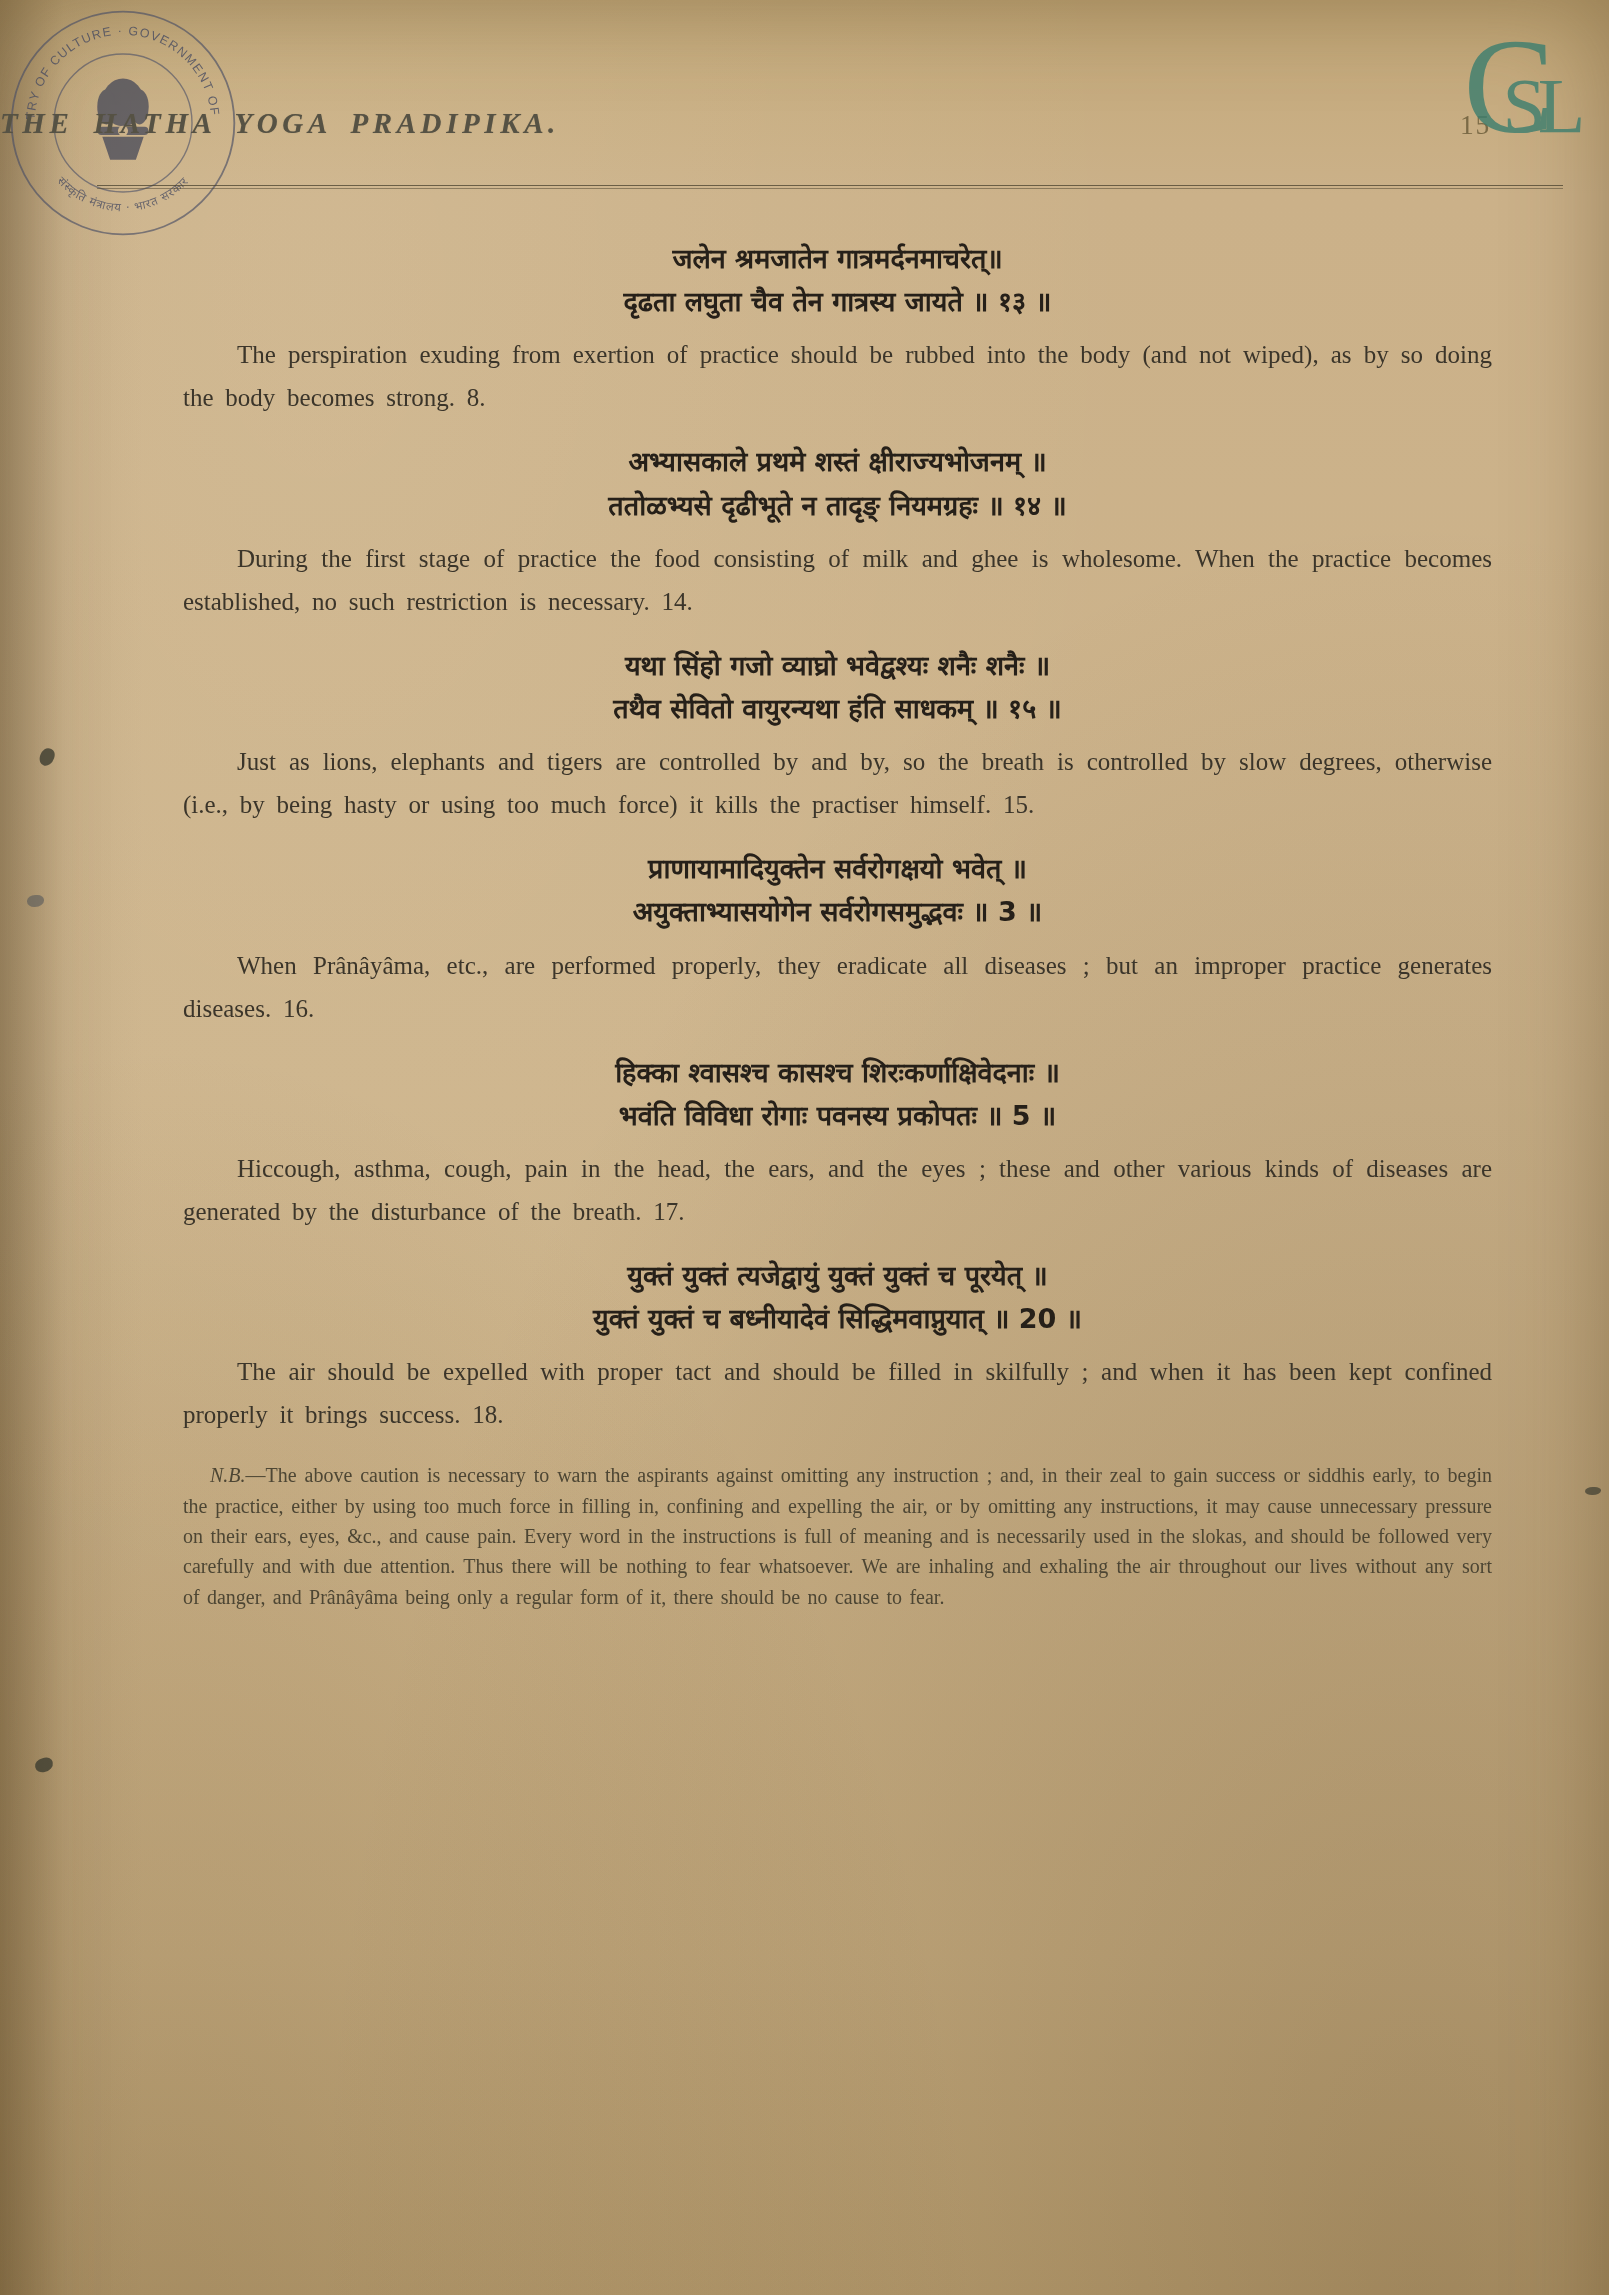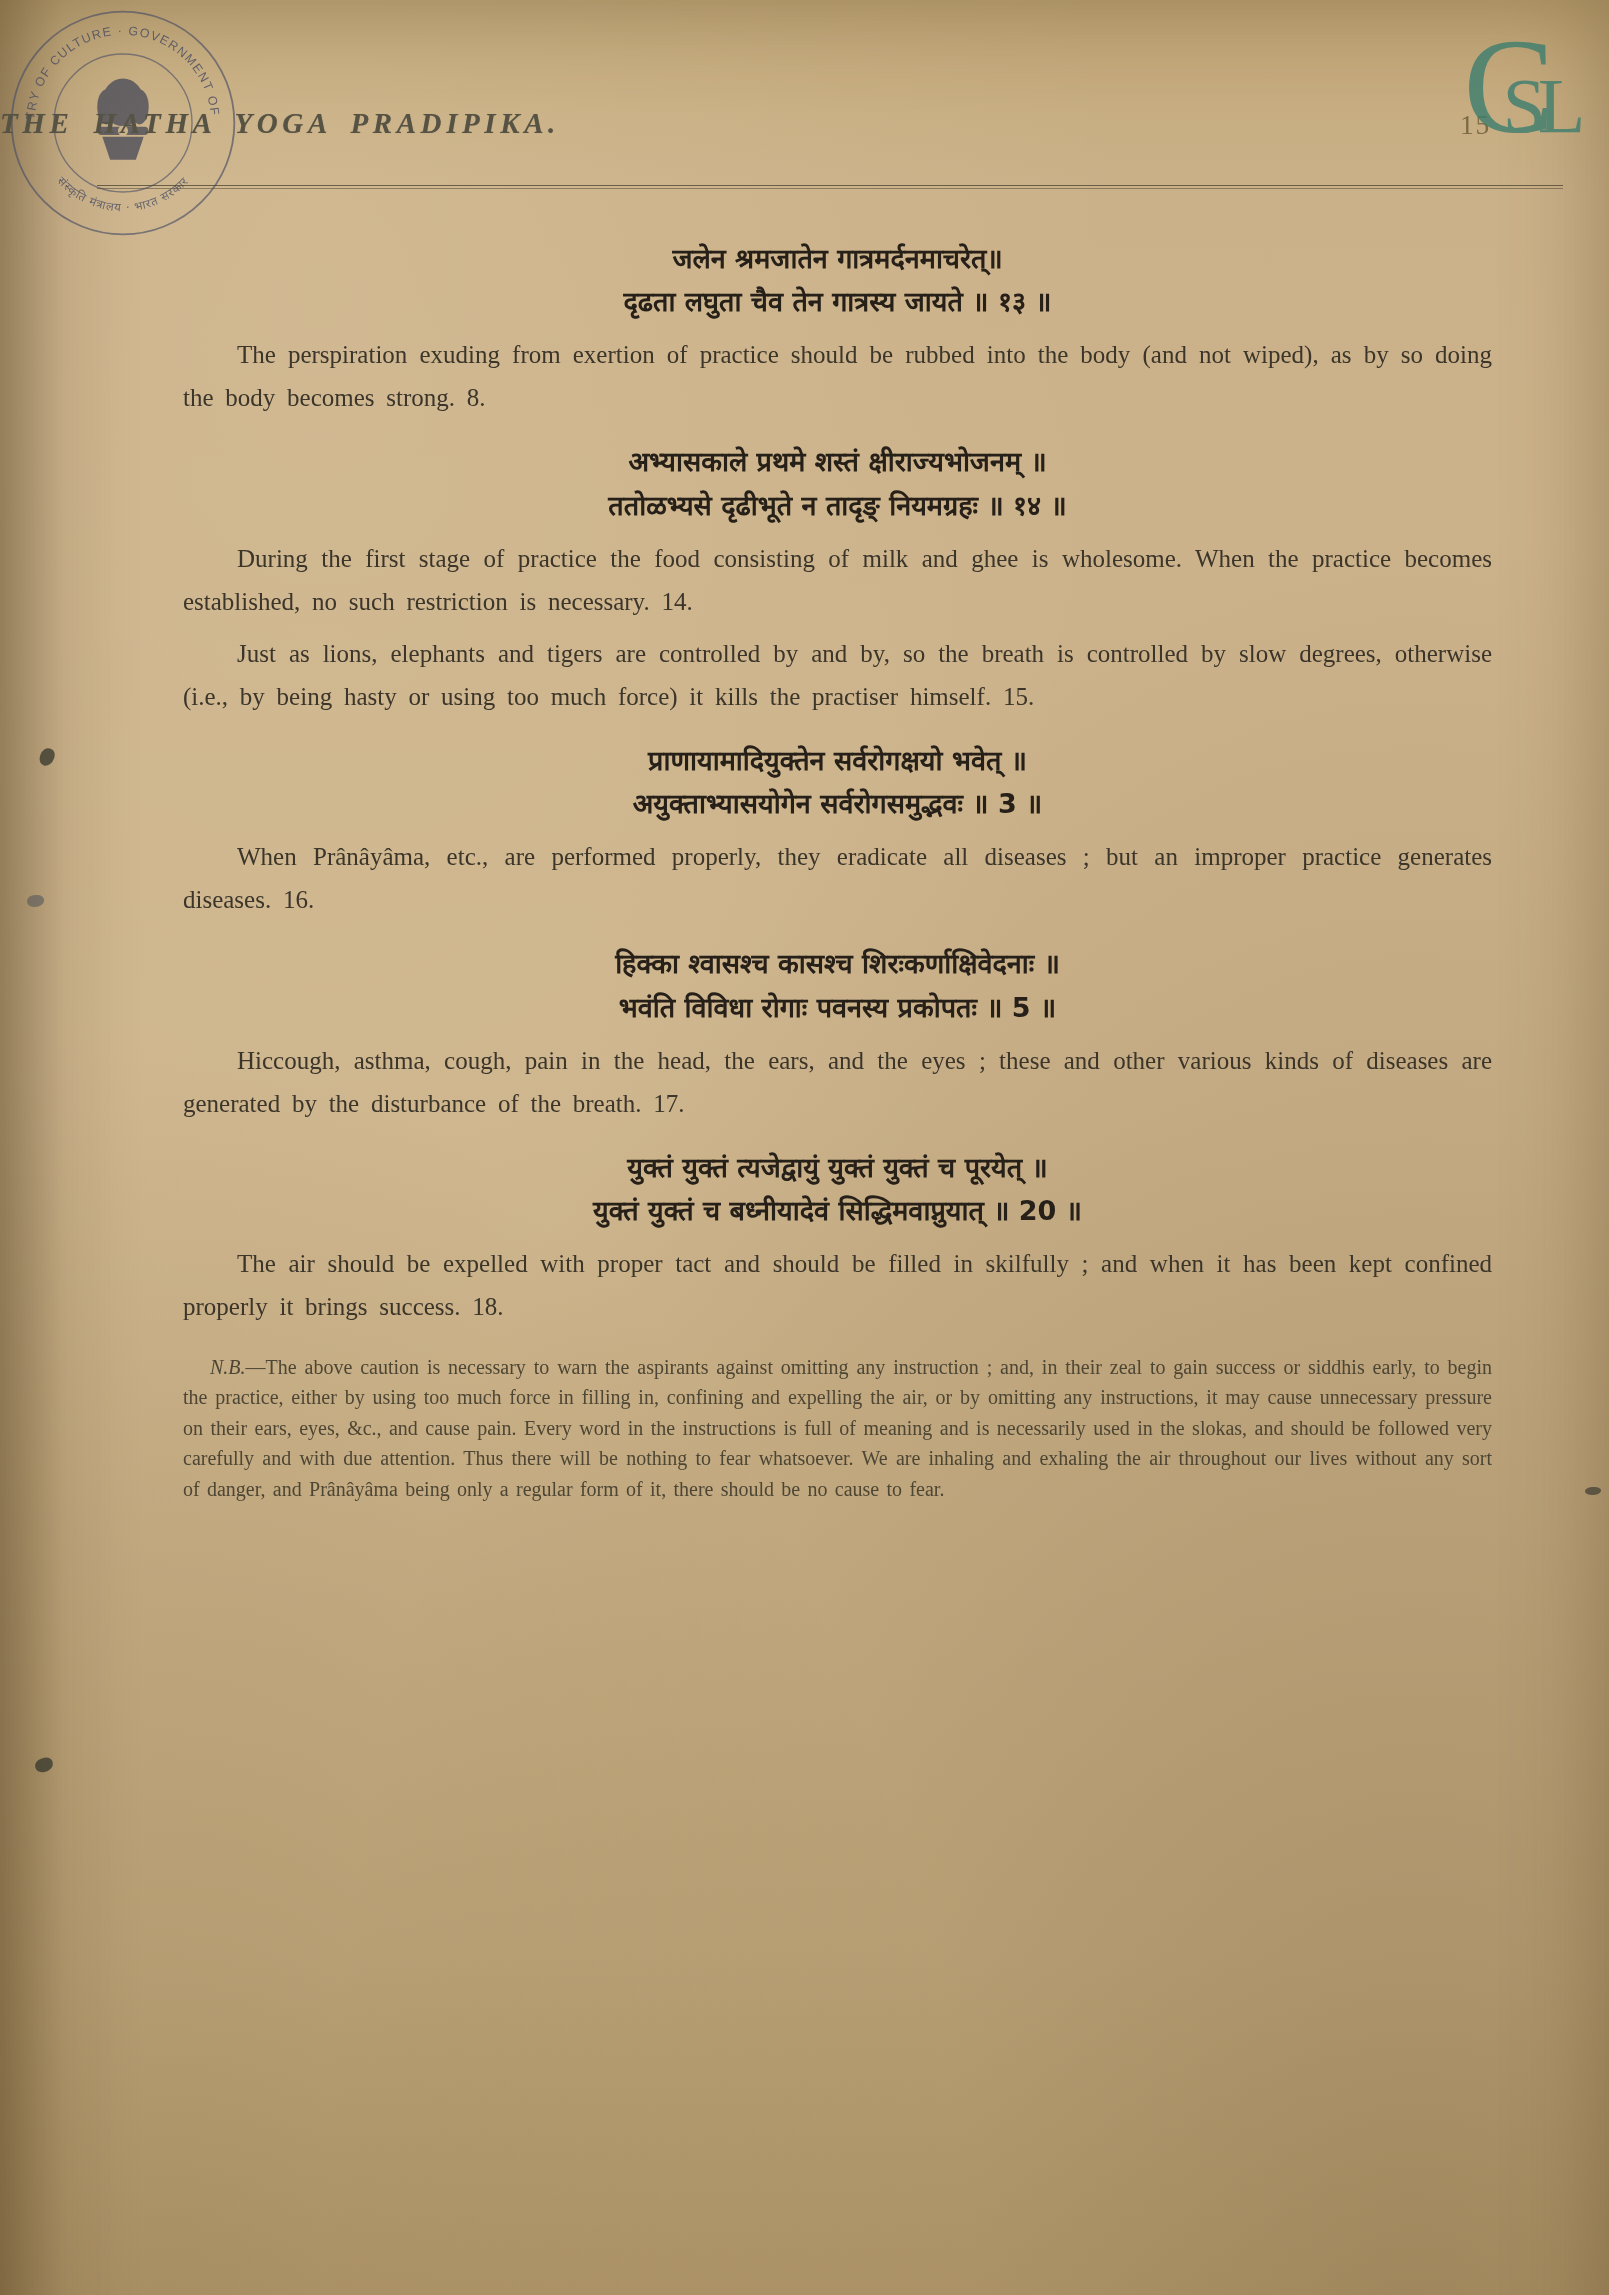--- a/index.html
+++ b/index.html
@@ -132,20 +132,24 @@
       <div class="sline">दृढता लघुता चैव तेन गात्रस्य जायते ॥ १३ ॥</div>
     </div>
     <p class="trans">The perspiration exuding from exertion of practice should be rubbed into the body (and not wiped), as by so doing the body becomes strong. 8.</p>
 
     <div class="verse">
       <div class="sline">अभ्यासकाले प्रथमे शस्तं क्षीराज्यभोजनम् ॥</div>
       <div class="sline">ततोळभ्यसे दृढीभूते न तादृङ् नियमग्रहः ॥ १४ ॥</div>
     </div>
     <p class="trans">During the first stage of practice the food consisting of milk and ghee is wholesome. When the practice becomes established, no such restriction is necessary. 14.</p>
 
+    <div class="verse">
+      <div class="sline">यथा सिंहो गजो व्याघ्रो भवेद्वश्यः शनैः शनैः ॥</div>
+      <div class="sline">तथैव सेवितो वायुरन्यथा हंति साधकम् ॥ १५ ॥</div>
+    </div>
     <p class="trans">Just as lions, elephants and tigers are controlled by and by, so the breath is controlled by slow degrees, otherwise (i.e., by being hasty or using too much force) it kills the practiser himself. 15.</p>
 
     <div class="verse">
       <div class="sline">प्राणायामादियुक्तेन सर्वरोगक्षयो भवेत् ॥</div>
       <div class="sline">अयुक्ताभ्यासयोगेन सर्वरोगसमुद्भवः ॥ 3 ॥</div>
     </div>
     <p class="trans">When Prânâyâma, etc., are performed properly, they eradicate all diseases ; but an improper practice generates diseases. 16.</p>
 
     <div class="verse">
       <div class="sline">हिक्का श्वासश्च कासश्च शिरःकर्णाक्षिवेदनाः ॥</div>

